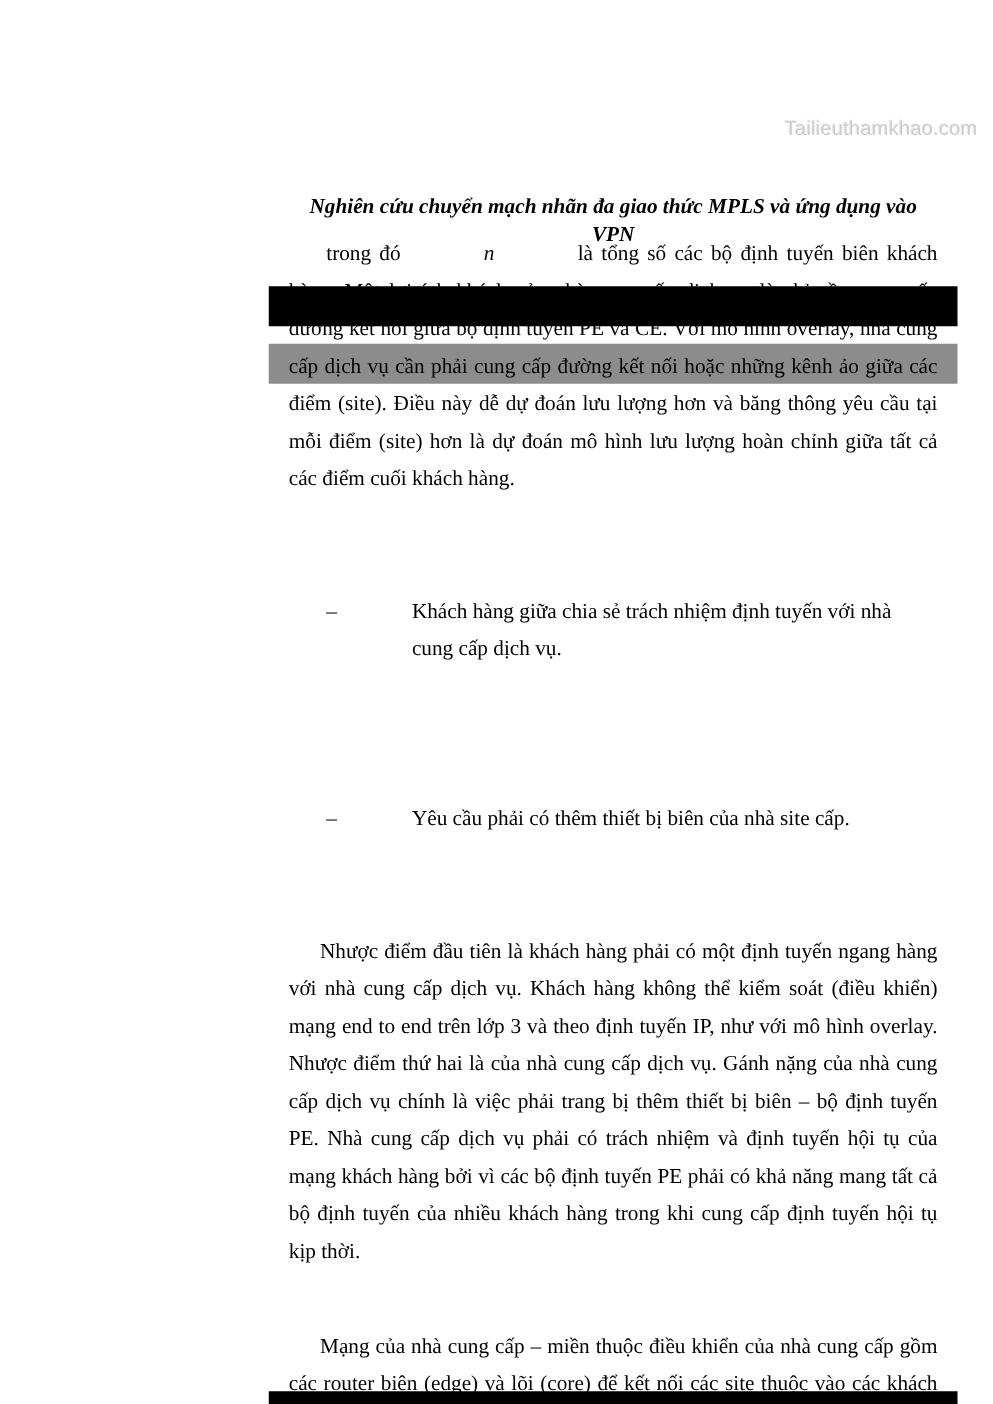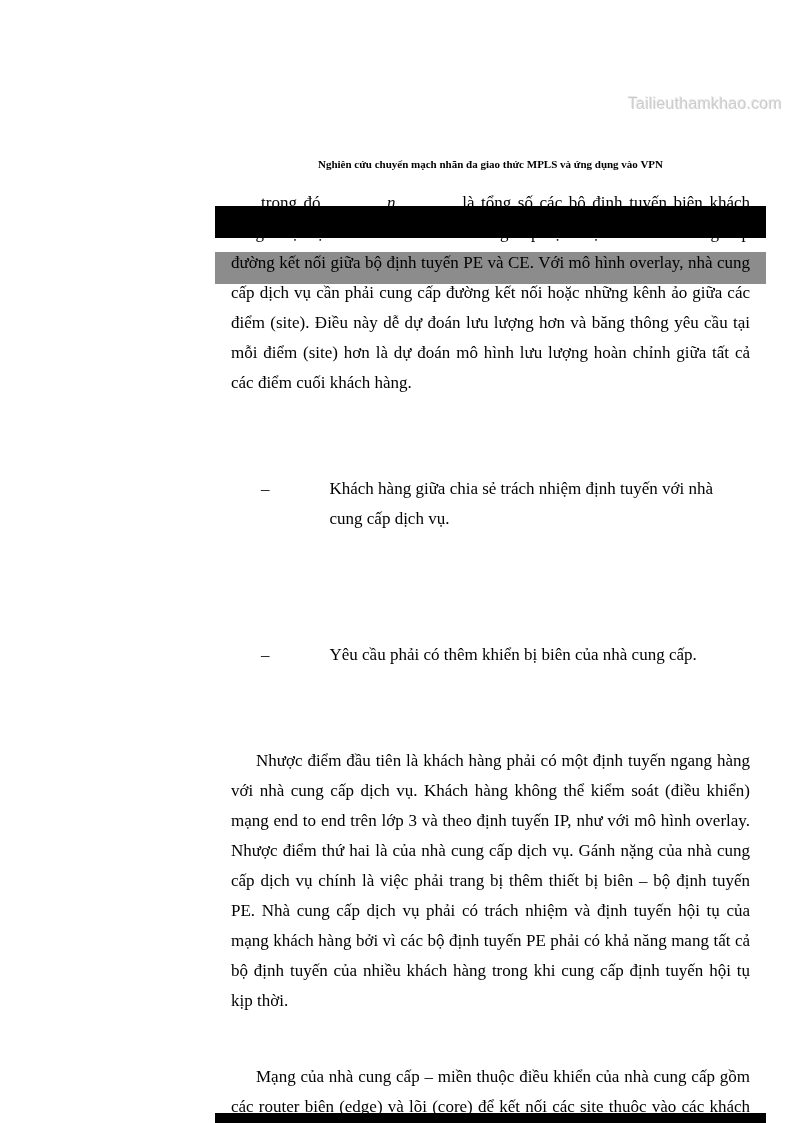--- a/index.html
+++ b/index.html
@@ -29,21 +29,22 @@
   }
   .header {
     position: absolute;
     top: 35px;
     left: 113px;
     width: 611px;
   }
   .header-title {
     text-align: center;
     font-weight: bold;
-    font-size: 11px;
+    font-style: italic;
+    font-size: 17px;
     line-height: 23px;
   }
   .header-rule-thick {
     margin-top: 7px;
     height: 4px;
     background: #000000;
   }
   .header-rule-gray {
     height: 3px;
     background: #8c8c8c;
@@ -122,21 +123,21 @@
 
     <p class="para no-indent"><span>trong đó </span><span class="var-italic">n</span><span> là tổng số các bộ định tuyến biên khách hàng. Một lợi ích khách của nhà cung cấp dịch vụ là chỉ cần cung cấp đường kết nối giữa bộ định tuyến PE và CE. Với mô hình overlay, nhà cung cấp dịch vụ cần phải cung cấp đường kết nối hoặc những kênh ảo giữa các điểm (site). Điều này dễ dự đoán lưu lượng hơn và băng thông yêu cầu tại mỗi điểm (site) hơn là dự đoán mô hình lưu lượng hoàn chỉnh giữa tất cả các điểm cuối khách hàng.</span></p>
 
 
     <div class="bullet">
       <span class="dash">–</span>
       <span class="btext">Khách hàng giữa chia sẻ trách nhiệm định tuyến với nhà cung cấp dịch vụ.</span>
     </div>
     <div class="bullet">
       <span class="dash">–</span>
-      <span class="btext">Yêu cầu phải có thêm khiển bị biên của nhà cung cấp.</span>
+      <span class="btext">Yêu cầu phải có thêm thiết bị biên của nhà site cấp.</span>
     </div>
 
     <p class="para">Nhược điểm đầu tiên là khách hàng phải có một định tuyến ngang hàng với nhà cung cấp dịch vụ. Khách hàng không thể kiểm soát (điều khiển) mạng end to end trên lớp 3 và theo định tuyến IP, như với mô hình overlay. Nhược điểm thứ hai là của nhà cung cấp dịch vụ. Gánh nặng của nhà cung cấp dịch vụ chính là việc phải trang bị thêm thiết bị biên – bộ định tuyến PE. Nhà cung cấp dịch vụ phải có trách nhiệm và định tuyến hội tụ của mạng khách hàng bởi vì các bộ định tuyến PE phải có khả năng mang tất cả bộ định tuyến của nhiều khách hàng trong khi cung cấp định tuyến hội tụ kịp thời.</p>
 
     <p class="para">Mạng của nhà cung cấp – miền thuộc điều khiển của nhà cung cấp gồm các router biên (edge) và lõi (core)  để kết nối các site thuộc vào các khách hàng trong một hạ tầng mạng chia sẻ. Các router PE – là các router trong mạng của nhà cung cấp giao tiếp với router biên của khách hàng. Các router P – router trong  lõi của mạng, giao tiếp với các router lõi khác hoặc router biên của nhà cung cấp. Trong hình trên, mạng của nhà cung cấp gồm các router PE1, PE2, P1, P2, P3, và P4. PE1 và PE2 là router biên của nhà cung cấp trong miền MPLS VPN cho khách hàng A và B. Router P1, P2, P3 và P4 là các router nhà cung cấp (provider router).</p>
 
     <h3 class="subheading">3.1.3. Mô hình mạng MPLS VPN</h3>
 
 
   </div>

